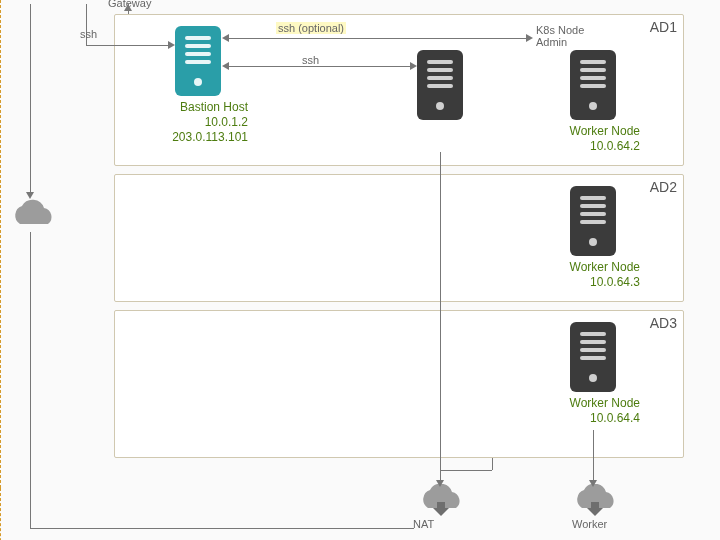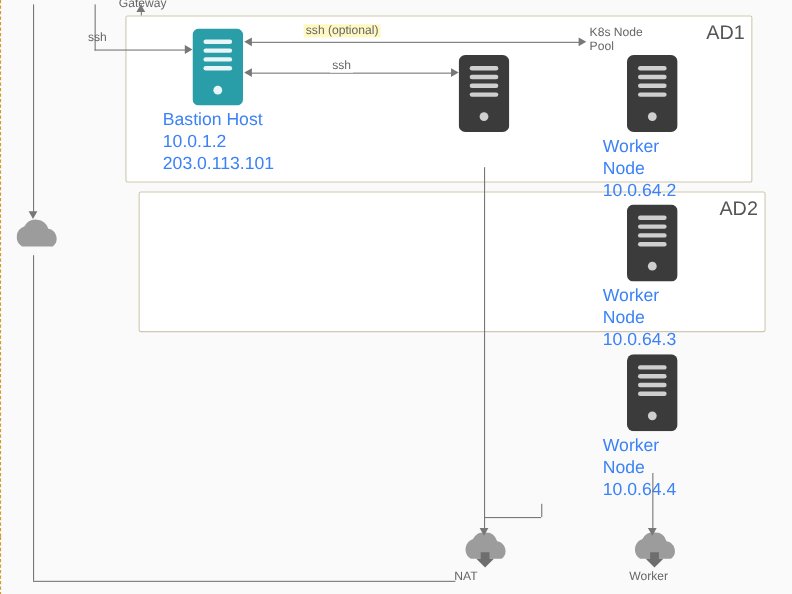--- a/index.html
+++ b/index.html
@@ -16,28 +16,28 @@
     position: absolute;
     box-sizing: border-box;
     border: 1px solid #d0c8b0;
     background: #fff;
     border-radius: 2px;
   }
   .dashed { border: 1px dashed #d59a2a; background: transparent; }
   .zone-label {
     position: absolute;
     right: 6px; top: 4px;
-    font-size: 18px;
+    font-size: 14px;
     color: #555;
   }
   .label {
     position: absolute;
-    text-align: left;
-    font-size: 16px;
-    color: #3b82f6;
+    text-align: right;
+    font-size: 12px;
+    color: #4d7c0f;
     line-height: 1.25;
   }
   .small-label { font-size: 11px; color: #666; position: absolute; }
   .server {
     position: absolute;
     width: 46px; height: 70px;
     border-radius: 6px;
   }
   .server svg { width: 46px; height: 70px; display: block; }
   .cloud {
@@ -89,25 +89,28 @@
 <div class="canvas">
 
   <div class="small-label" style="left:108px; top:-3px;">Gateway</div>
 
   <div class="dashed" style="left:104px; top:12px; width:0; height:488px; border-left:1px dashed #d59a2a; border-top:none; border-right:none; border-bottom:none;"></div>
   <div class="dashed" style="left:248px; top:0; width:0; height:500px; border-left:1px dashed #d59a2a; border-top:none; border-right:none; border-bottom:none;"></div>
 
   <div class="box" style="left:114px; top:14px; width:570px; height:152px;">
     <span class="zone-label">AD1</span>
   </div>
-  <div class="box" style="left:114px; top:174px; width:570px; height:128px;margin-left:12px;">
+  <div class="box" style="left:114px; top:174px; width:570px; height:128px;">
     <span class="zone-label">AD2</span>
   </div>
-
-  <div class="small-label" style="left:534px; top:24px; background:#fff; padding:0 2px;">K8s Node Pool</div>
+  <div class="box" style="left:114px; top:310px; width:570px; height:148px;">
+    <span class="zone-label">AD3</span>
+  </div>
+
+  <div class="small-label" style="left:534px; top:24px; background:#fff; padding:0 2px;">K8s Node Admin</div>
 
   <div class="server" style="left:175px; top:26px;">
     <svg>
         <use href="#server-teal"></use>
       </svg>
   </div>
   <div class="label" style="left:148px; top:100px; width:100px;">
     <span>Bastion Host</span><br>
     <span>10.0.1.2</span><br>
     <span>203.0.113.101</span>

